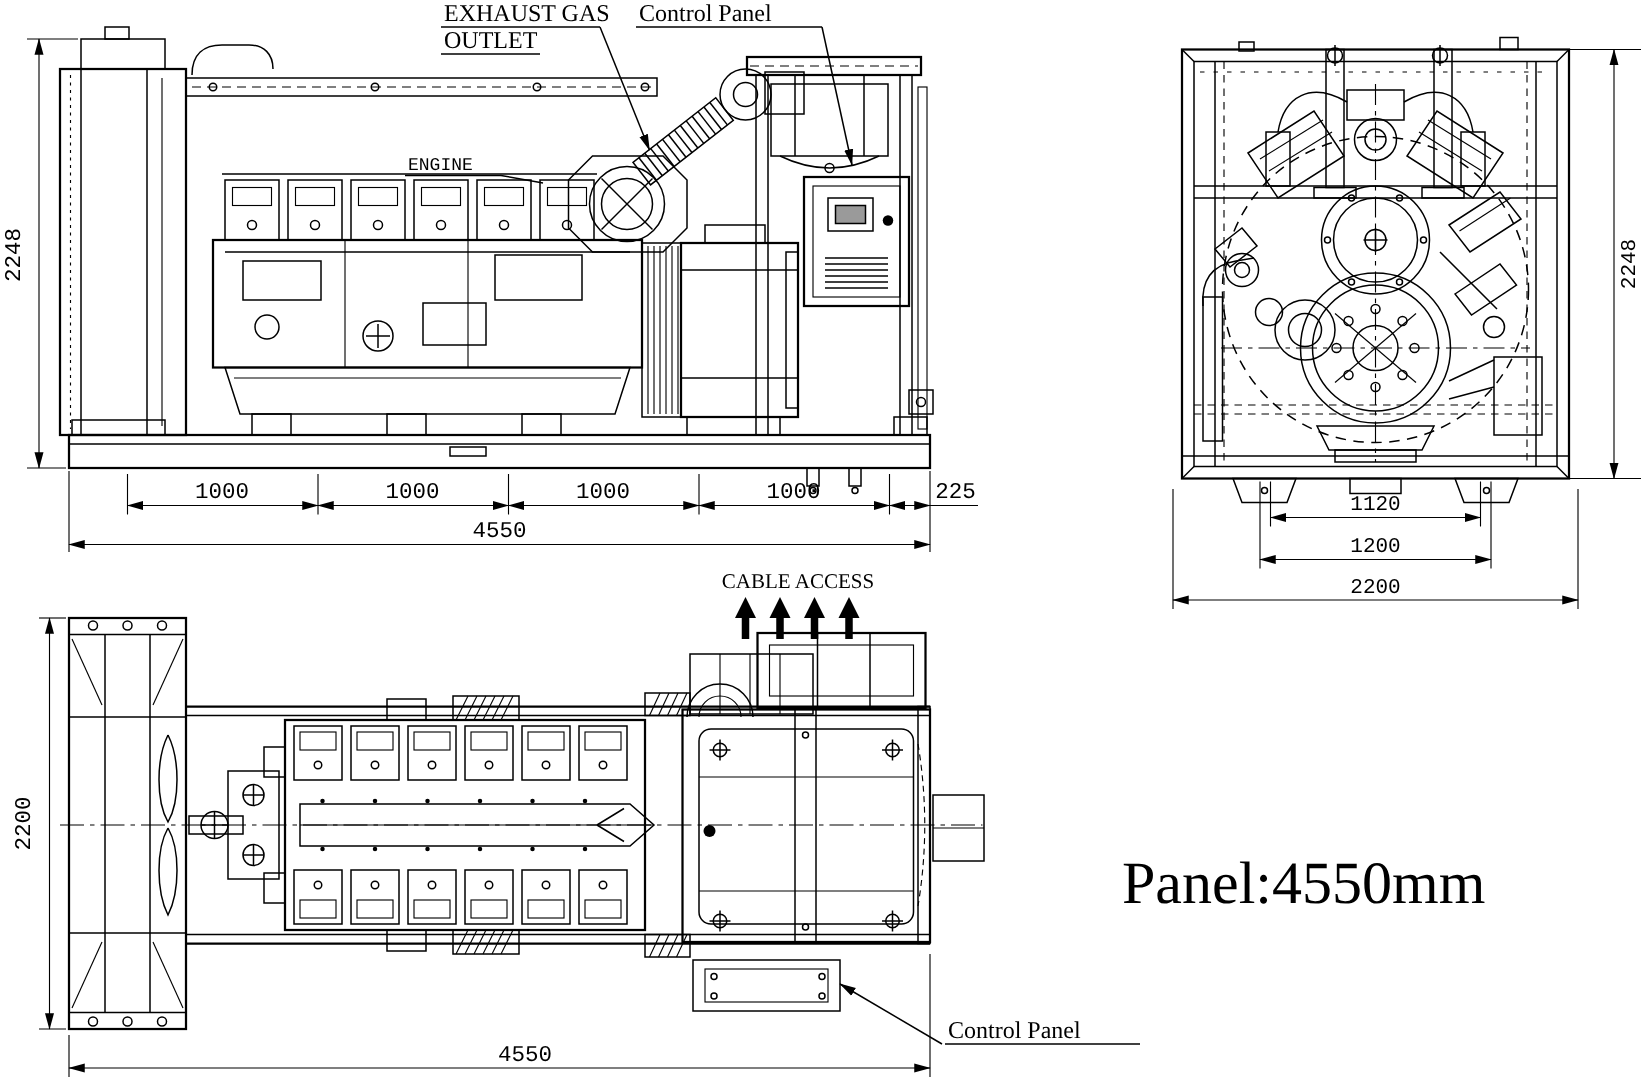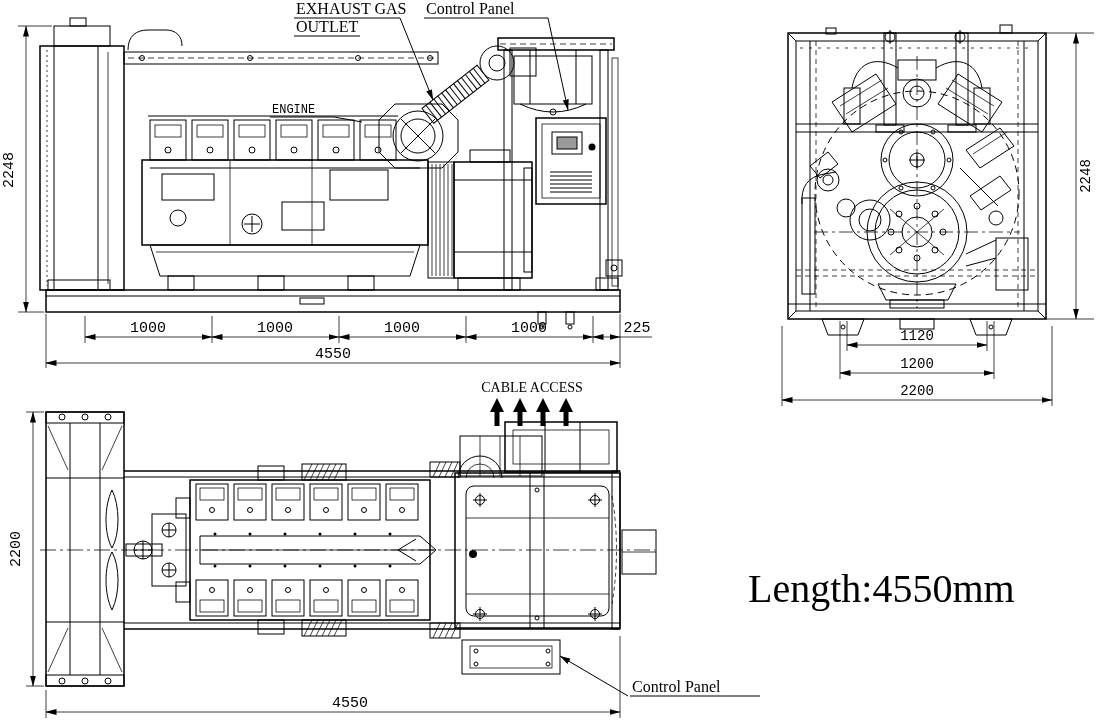--- a/index.html
+++ b/index.html
@@ -577,19 +577,19 @@
     </g>
     <g>
       <line class="thin" x1="46" y1="312" x2="46" y2="340"></line>
       <line class="thin" x1="620" y1="258" x2="620" y2="340"></line>
       <line class="thin" x1="46" y1="334" x2="620" y2="334" marker-start="url(#mt-s)" marker-end="url(#mt-e)"></line>
       <text class="dim" text-anchor="middle" x="350" y="329">4550</text>
     </g>
   </svg>
 
   <div id="specs">
-    <div>Length:4550mm</div>
+    <div>Panel:4550mm</div>
     
     
     
   </div>
 
 </div>
 
 </body></html>

